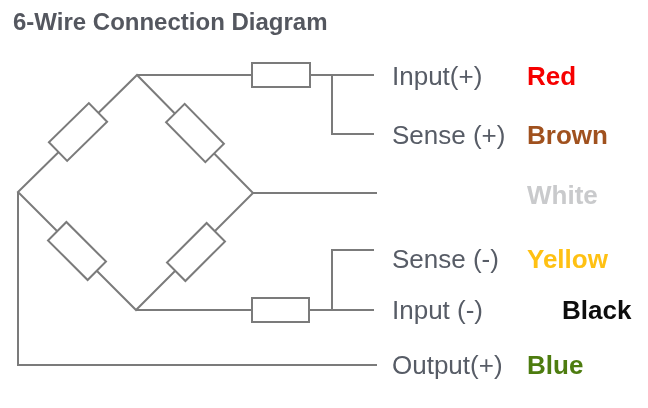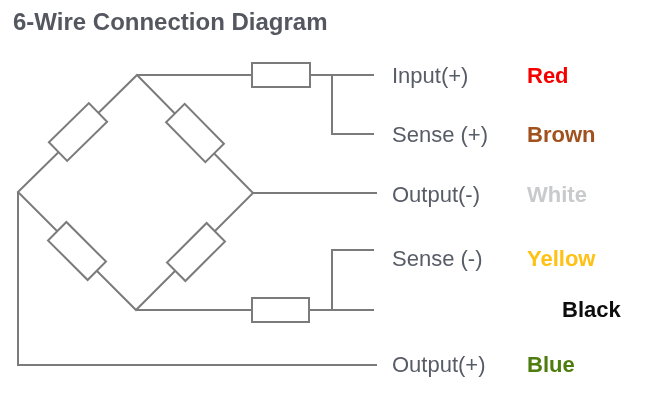--- a/index.html
+++ b/index.html
@@ -25,21 +25,21 @@
     letter-spacing: 0px;
     white-space: nowrap;
   }
   #circuit-svg {
     position: absolute;
     left: 0;
     top: 0;
   }
   .wire-row-signal, .wire-row-color {
     position: absolute;
-    font-size: 22px;
+    font-size: 26px;
     line-height: 30px;
     white-space: nowrap;
   }
   .wire-row-signal {
     left: 392px;
     color: #575c66;
     font-weight: 400;
   }
   .wire-row-color {
     left: 527px;
@@ -83,24 +83,24 @@
     <rect x="252" y="63" width="58" height="24" fill="#ffffff"></rect>
     <rect x="252" y="298" width="57" height="24" fill="#ffffff"></rect>
   </svg>
 
   <span class="wire-row-signal row-y-0">Input(+)</span>
   <span class="wire-row-color  row-y-0" style="color: rgb(246, 0, 0); text-align: right;">Red</span>
 
   <span class="wire-row-signal row-y-1">Sense (+)</span>
   <span class="wire-row-color  row-y-1" style="color: rgb(160, 81, 30);">Brown</span>
 
-  <span class="wire-row-signal row-y-2">Output(-)</span>
   <span class="wire-row-color  row-y-2" style="color: rgb(201, 202, 204);">White</span>
 
   <span class="wire-row-signal row-y-3">Sense (-)</span>
   <span class="wire-row-color  row-y-3" style="color: rgb(255, 193, 19);">Yellow</span>
 
+  <span class="wire-row-signal row-y-4">Input (-)</span>
   <span class="wire-row-color  row-y-4" style="color: rgb(13, 13, 13); margin-left: 35px;">Black</span>
 
   <span class="wire-row-signal row-y-5">Output(+)</span>
   <span class="wire-row-color  row-y-5" style="color: #4d7c0f;">Blue</span>
 
 </div>
 
 </body></html>

